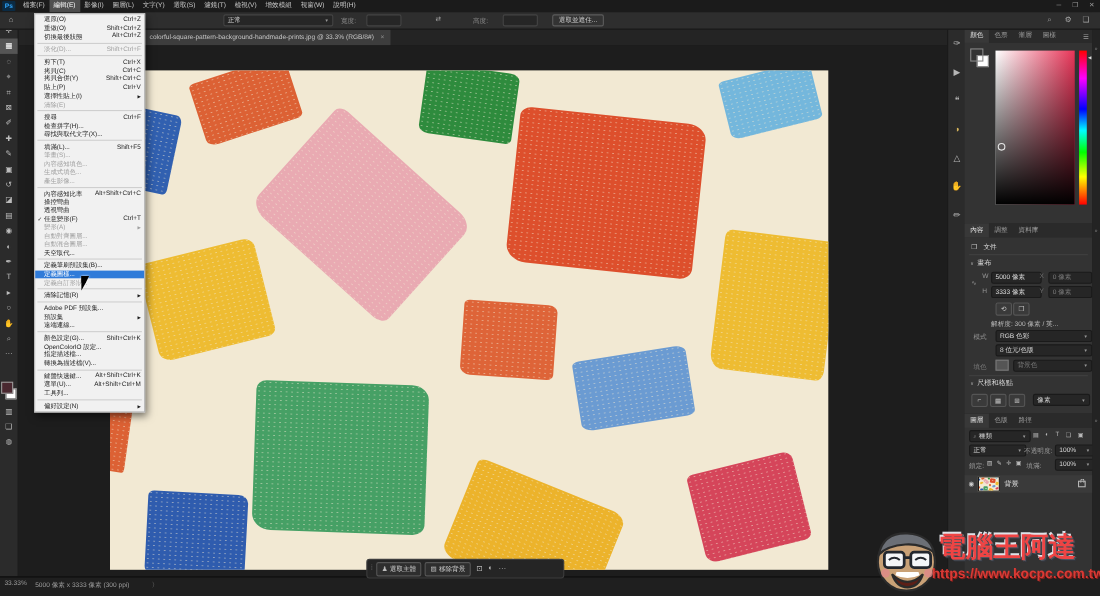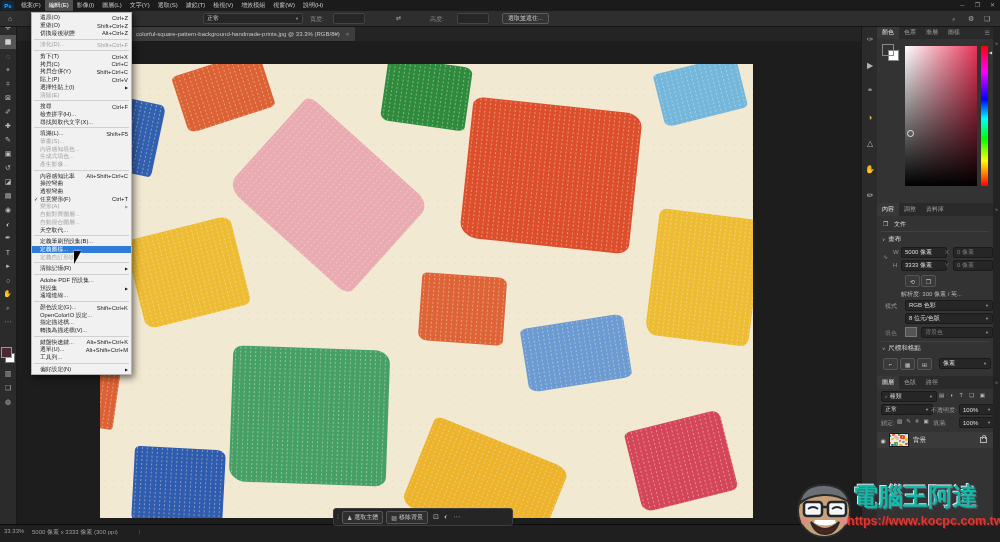--- a/index.html
+++ b/index.html
@@ -100,21 +100,21 @@
   .mi .sc{margin-left:4px;}
   .mi .sub{font-size:4px;margin-left:2px;}
   .mi.dis{color:#9f9f9f;}
   .mi.hl{background:#2f7bd9;color:#fff;}
   .msep{height:1px;background:#cfcfcf;margin:1.5px 2px;}
   
   #cursor{left:74px;top:251px;width:0;height:0;z-index:60;border-left:4px solid #000;border-right:3px solid transparent;
           border-bottom:7px solid transparent;border-top:6px solid #000;filter:drop-shadow(0 0 1px #fff);}
   
   #watermark{left:795px;top:478px;width:205px;height:64px;z-index:70;}
-  #wmtitle{position:absolute;left:58px;top:2px;font-size:25px;font-weight:bold;letter-spacing:0px;color:#14b8a6;
+  #wmtitle{position:absolute;left:58px;top:2px;font-size:25px;font-weight:bold;letter-spacing:0px;color:#ef4444;
            text-shadow:1px 1px 0 #50555e,2px 2px 0 #33363d,-1px -1px 0 #dfe2e8;white-space:nowrap;}
   #wmurl{position:absolute;left:52px;top:36px;font-size:12.5px;font-weight:bold;color:#d93a35;
          text-shadow:1px 1px 0 #7c1d1a;white-space:nowrap;}
 </style>
 </head>
 <body>
 
 <div id="root">
 
   <div id="titlebar" class="abs">

